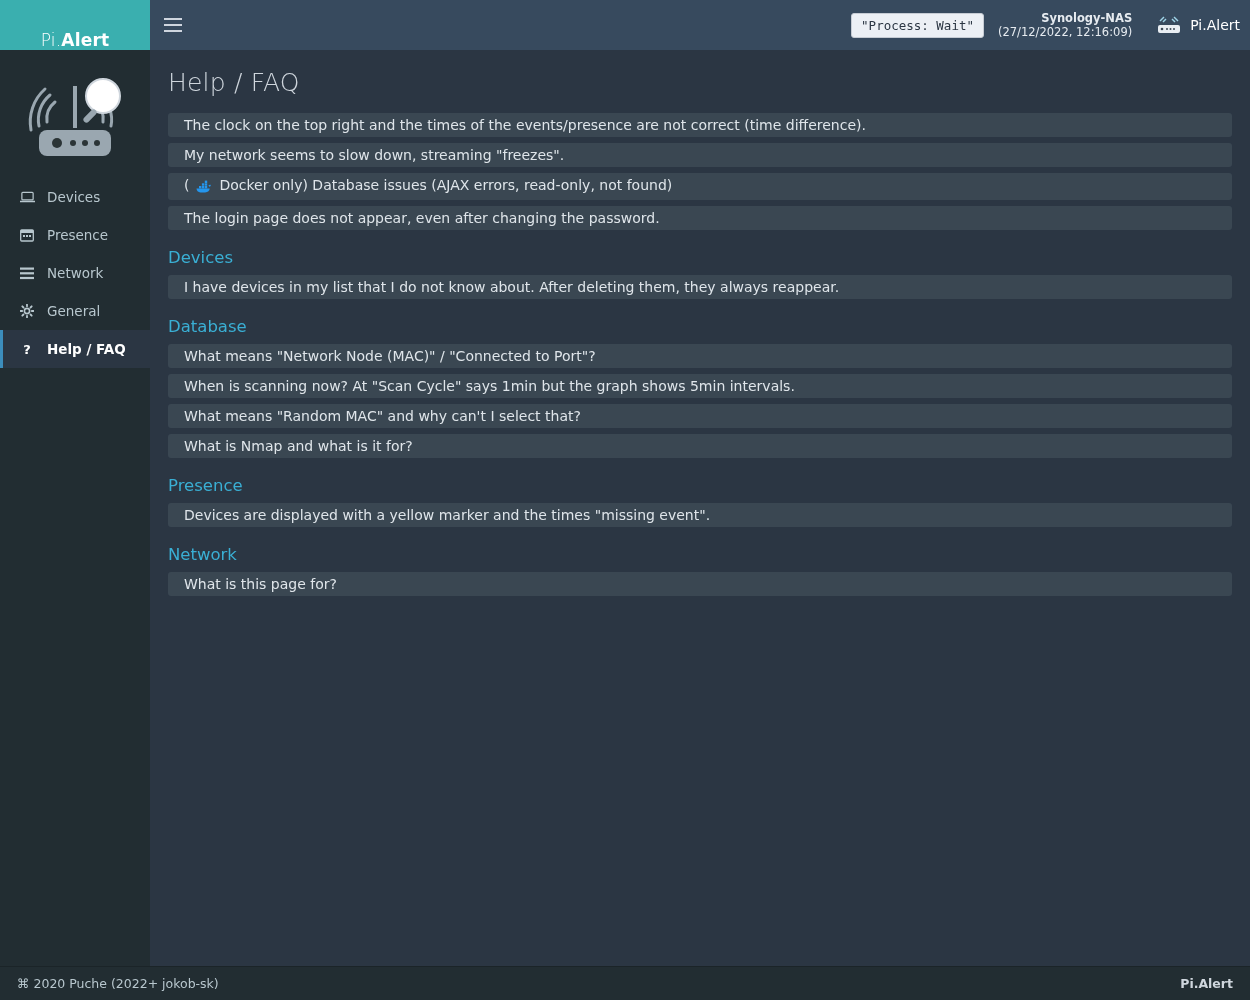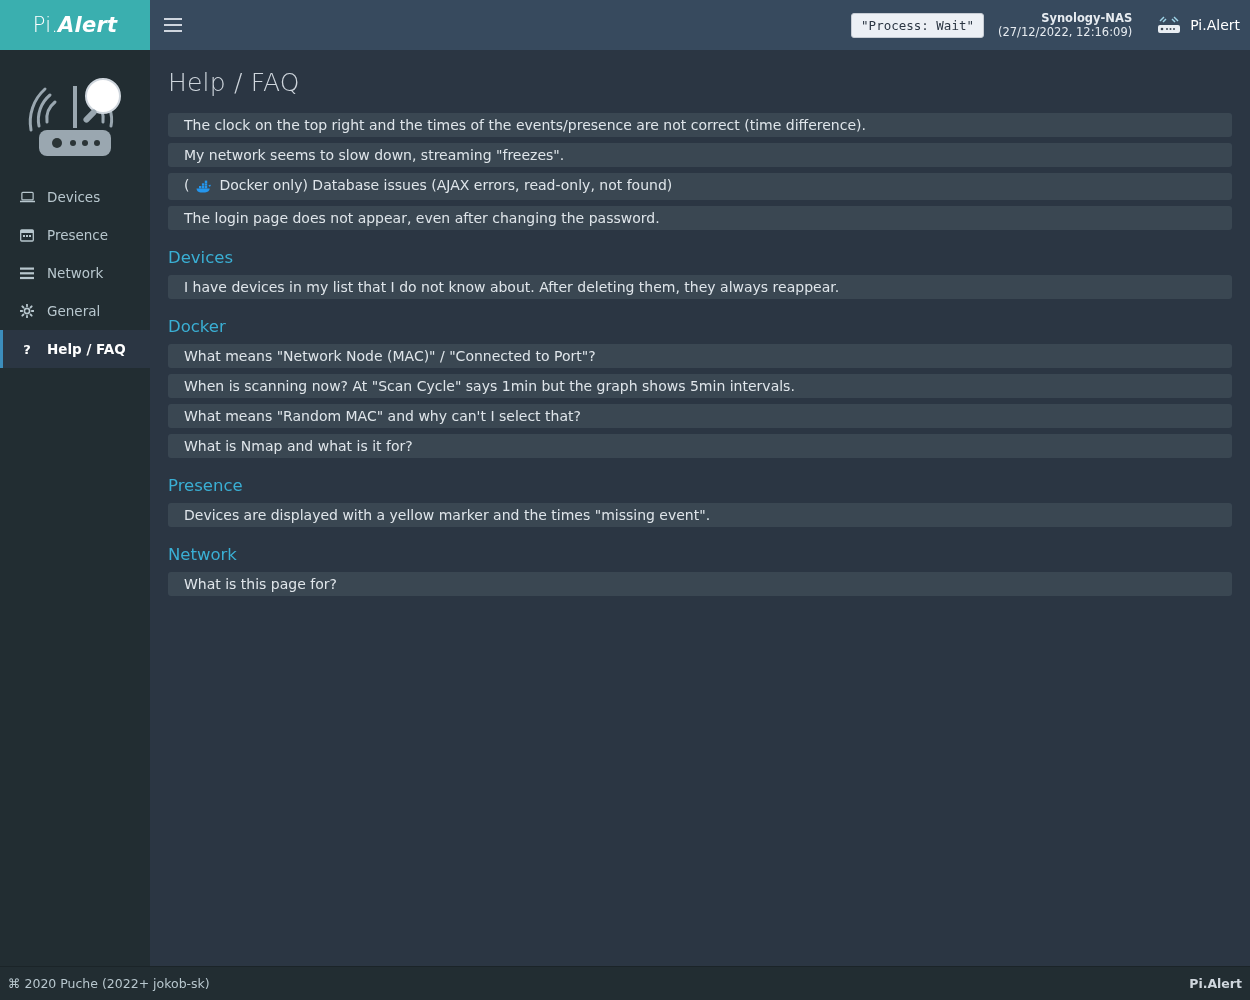--- a/index.html
+++ b/index.html
@@ -20,26 +20,26 @@
   .header {
     height: 50px;
     display: flex;
     align-items: stretch;
     flex: 0 0 50px;
   }
   .logo-box {
     width: 150px;
     background: #3aafaf;
     color: #fff;
-    display: flex; align-items: center; justify-content: center;
-    font-size: 21px;
+    display: flex; align-items: flex-end; justify-content: center;
+    font-size: 17px;
     letter-spacing: .2px;
   }
   .logo-box .light { font-weight: 300; }
-  .logo-box .bold { font-weight: 700; font-style: italic; }
+  .logo-box .bold { font-weight: 700; }
   .navbar {
     flex: 1;
     background: #374a5e;
     display: flex;
     align-items: center;
     padding-right: 10px;
     position: relative;
   }
   .hamburger {
     width: 46px; height: 50px;
@@ -160,21 +160,21 @@
   }
 
   
   .footer {
     height: 34px;
     flex: 0 0 34px;
     background: #222d32;
     color: #b8c7ce;
     display: flex;
     align-items: center;
-    padding: 0 8px;
+    padding: 0 17px;
     font-size: 12.5px;
     border-top: 1px solid #1b2428;
     gap: 33px;
   }
   .footer .right { margin-left: auto; font-weight: 700; color: #cfd6dd; }
 </style>
 </head>
 <body>
 
 <div class="app">
@@ -328,21 +328,21 @@
               </g>
             </svg>
           </span>
           <span>Docker only) Database issues (AJAX errors, read-only, not found)</span>
         </div>
         <div class="faq-item">The login page does not appear, even after changing the password.</div>
 
         <h2 class="section-title">Devices</h2>
         <div class="faq-item">I have devices in my list that I do not know about. After deleting them, they always reappear.</div>
 
-        <h2 class="section-title">Docker</h2>
+        <h2 class="section-title">Database</h2>
         <div class="faq-item">What means "Network Node (MAC)" / "Connected to Port"?</div>
         <div class="faq-item">When is scanning now? At "Scan Cycle" says 1min but the graph shows 5min intervals.</div>
         <div class="faq-item">What means "Random MAC" and why can't I select that?</div>
         <div class="faq-item">What is Nmap and what is it for?</div>
 
         <h2 class="section-title">Presence</h2>
         <div class="faq-item">Devices are displayed with a yellow marker and the times "missing event".</div>
 
         <h2 class="section-title">Network</h2>
         <div class="faq-item">What is this page for?</div>

